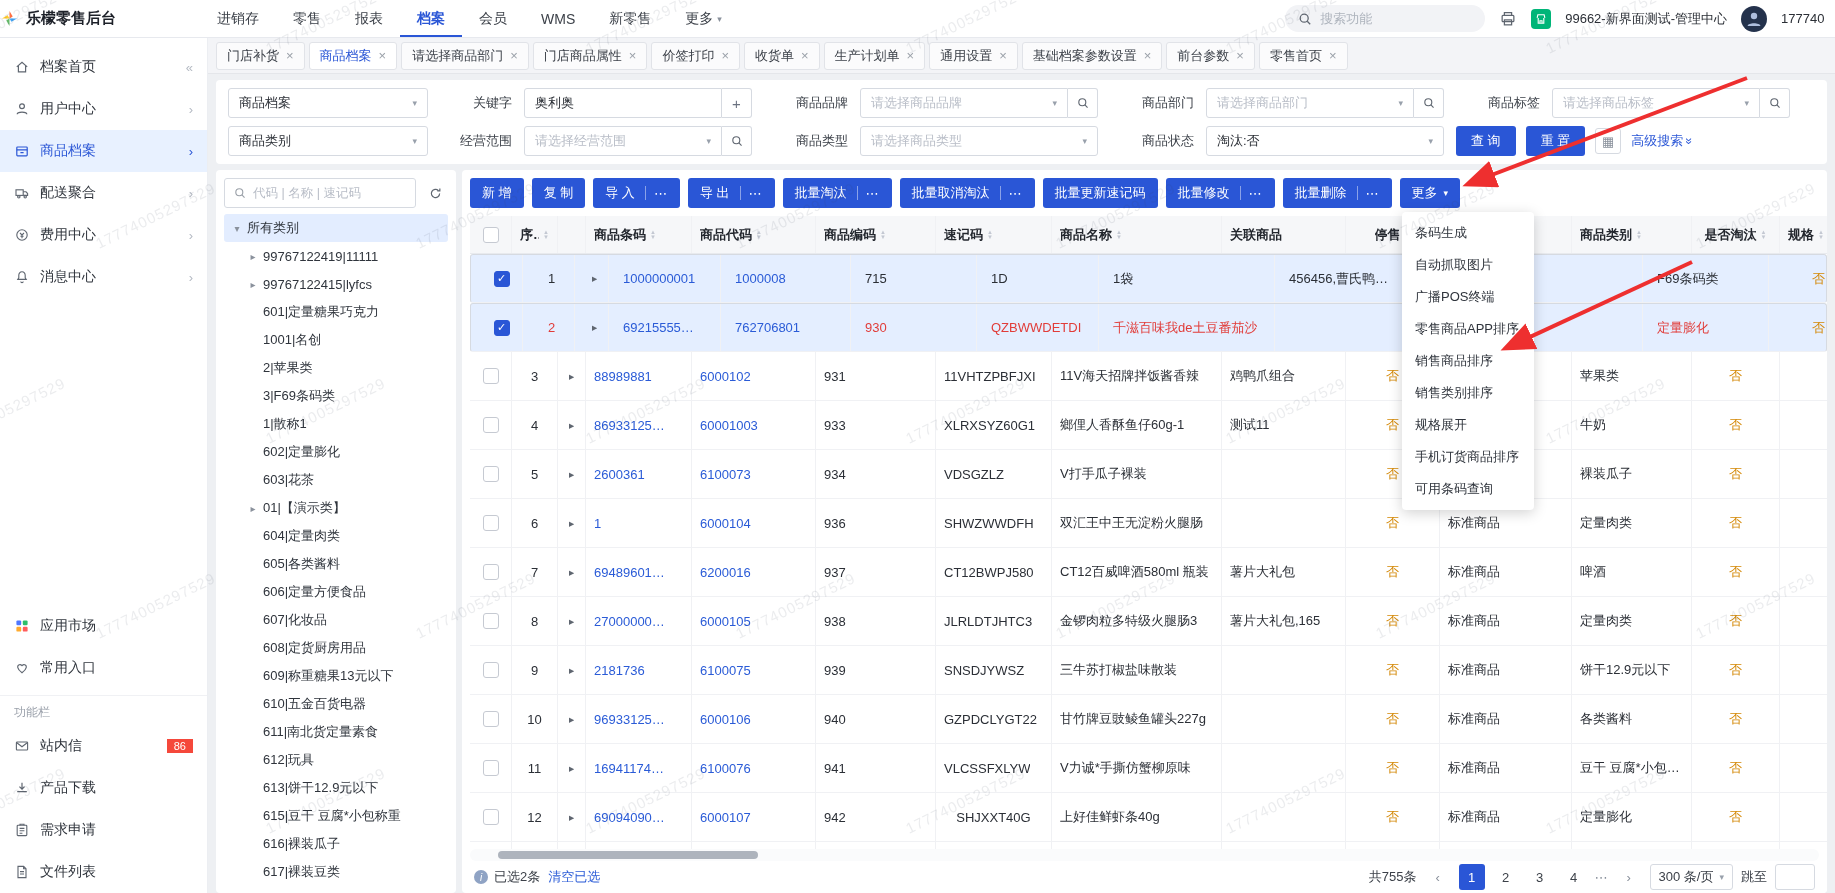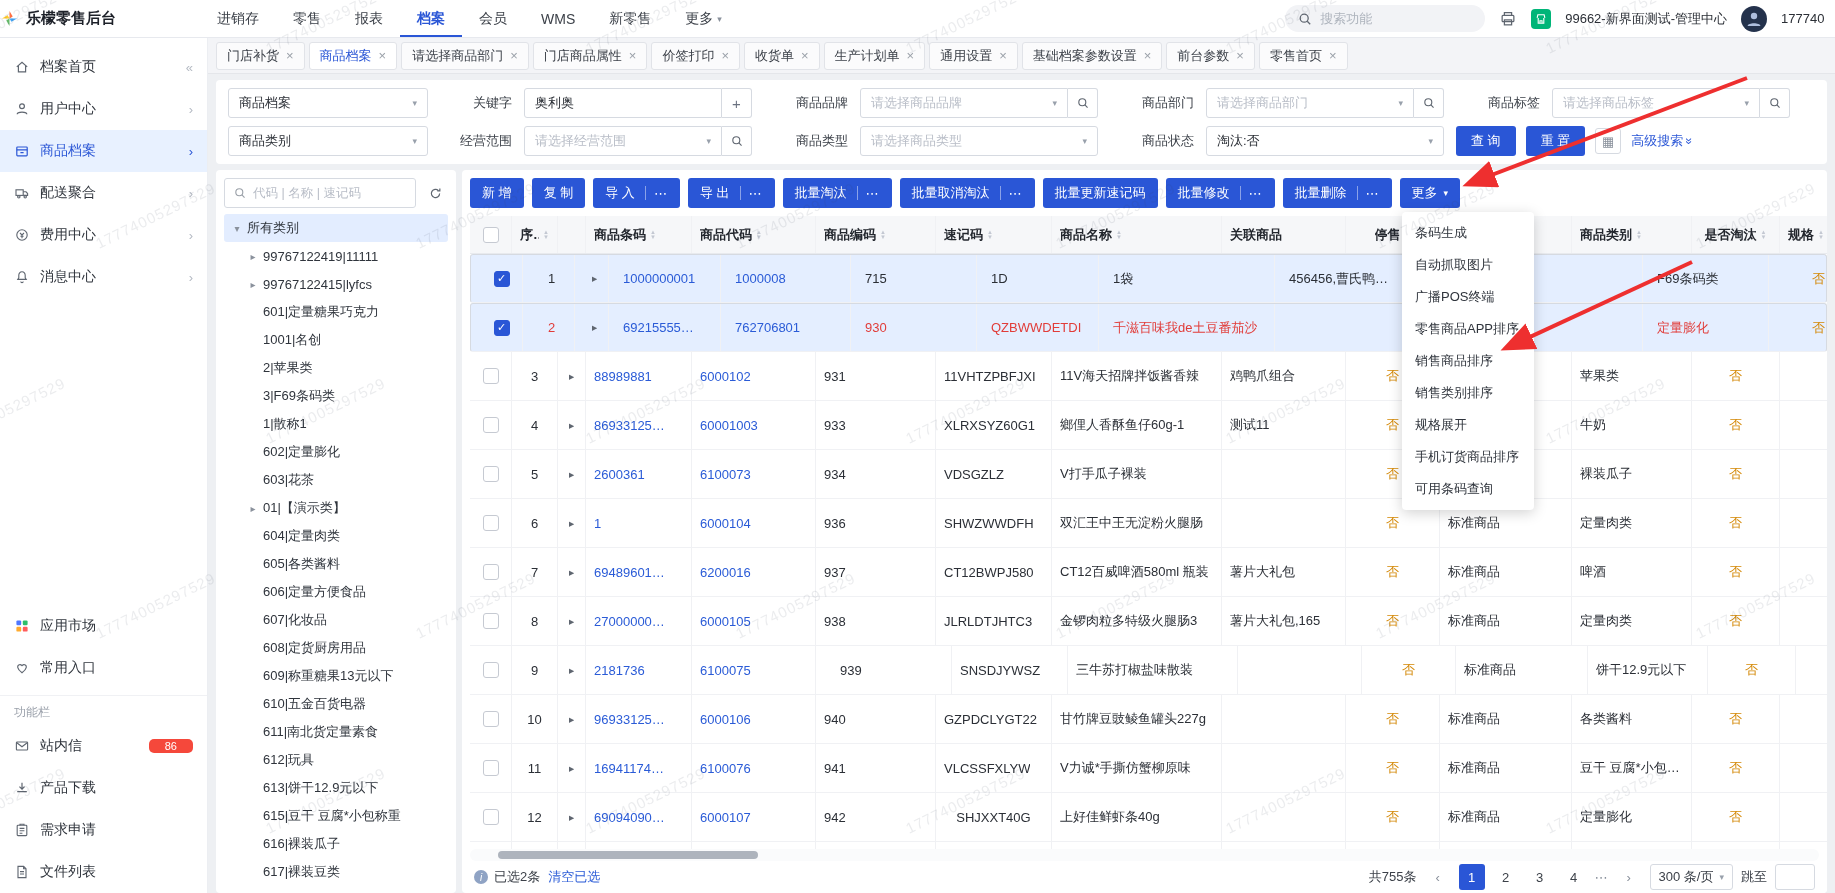--- a/index.html
+++ b/index.html
@@ -26,21 +26,21 @@
   .username{width:54px;overflow:hidden;white-space:nowrap;font-size:13px;cursor:pointer;}
   
   .app{display:flex;height:855px;}
   .sidebar{width:208px;background:#fff;border-right:1px solid #eceef2;display:flex;flex-direction:column;padding-top:8px;flex:none;}
   .side-item{height:42px;display:flex;align-items:center;gap:10px;padding:0 14px;font-size:14px;color:#2f343c;cursor:pointer;}
   .side-item.active{background:#e8f1ff;color:#2a56d6;}
   .side-item.active .icon-svg{color:#2a56d6;}
   .side-label{flex:1;overflow:hidden;white-space:nowrap;}
   .side-chev{color:#b4bac3;font-size:13px;}
   .side-item.active .side-chev{color:#2a56d6;}
-  .badge{background:#f5483b;color:#fff;border-radius:5px;font-size:11px;padding:1px 16px;}
+  .badge{background:#f5483b;color:#fff;border-radius:0;font-size:11px;padding:1px 7px;}
   .side-spacer{flex:1;}
   .side-section{border-top:1px solid #f0f1f4;margin:6px 0 2px;padding:8px 14px 2px;}
   .side-section-label{font-size:12px;color:#9ba1ab;}
   
   .tabbar{height:36px;background:#f3f4f7;border-bottom:1px solid #e4e6ea;display:flex;align-items:center;gap:4px;padding:0 8px;flex:none;overflow:hidden;}
   .tab{height:28px;background:#fbfbfc;border:1px solid #e1e3e8;border-radius:3px;display:flex;align-items:center;gap:7px;padding:0 10px;cursor:pointer;font-size:13px;color:#3c4149;white-space:nowrap;}
   .tab.active{background:#fff;color:#2a56d6;}
   .tab-close{color:#9aa0a8;font-size:13px;cursor:pointer;}
   
   .content{flex:1;display:flex;flex-direction:column;min-width:0;}
@@ -1073,21 +1073,21 @@
                 </div>
                 <div class="g-cell g-expand">
                   <span class="row-caret">▸</span>
                 </div>
                 <div class="g-cell" style="width: 106px;">
                   <span class="link">2181736</span>
                 </div>
                 <div class="g-cell" style="width: 124px;">
                   <span class="link">6100075</span>
                 </div>
-                <div class="g-cell" style="width: 120px; margin-left: 16px;">
+                <div class="g-cell" style="width: 120px;">
                   <span>939</span>
                 </div>
                 <div class="g-cell" style="width: 116px;">
                   <span>SNSDJYWSZ</span>
                 </div>
                 <div class="g-cell" style="width: 170px;">
                   <span>三牛苏打椒盐味散装</span>
                 </div>
                 <div class="g-cell" style="width: 124px;">
                   <span></span>

